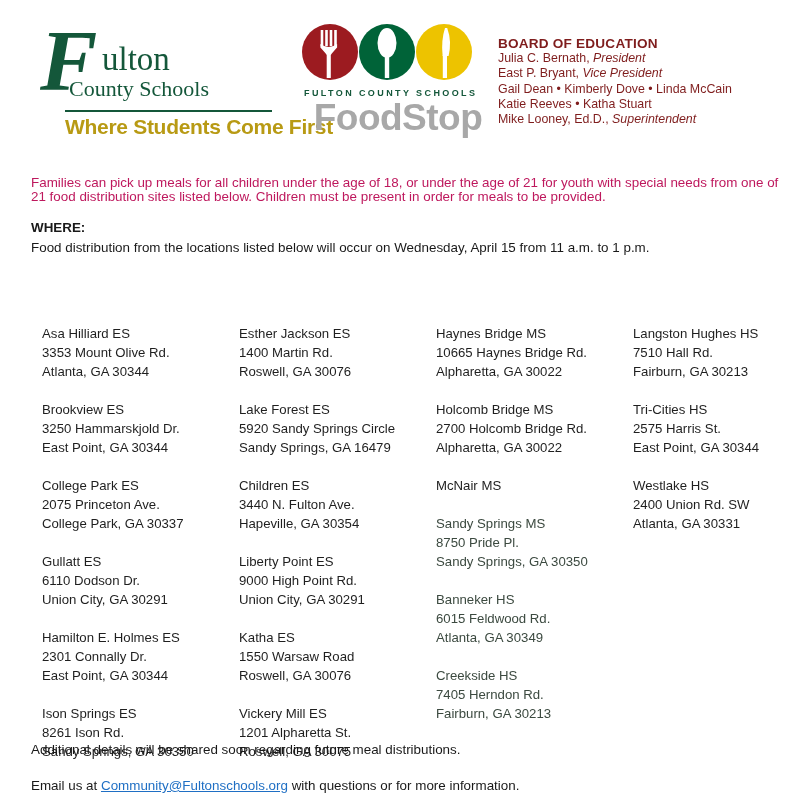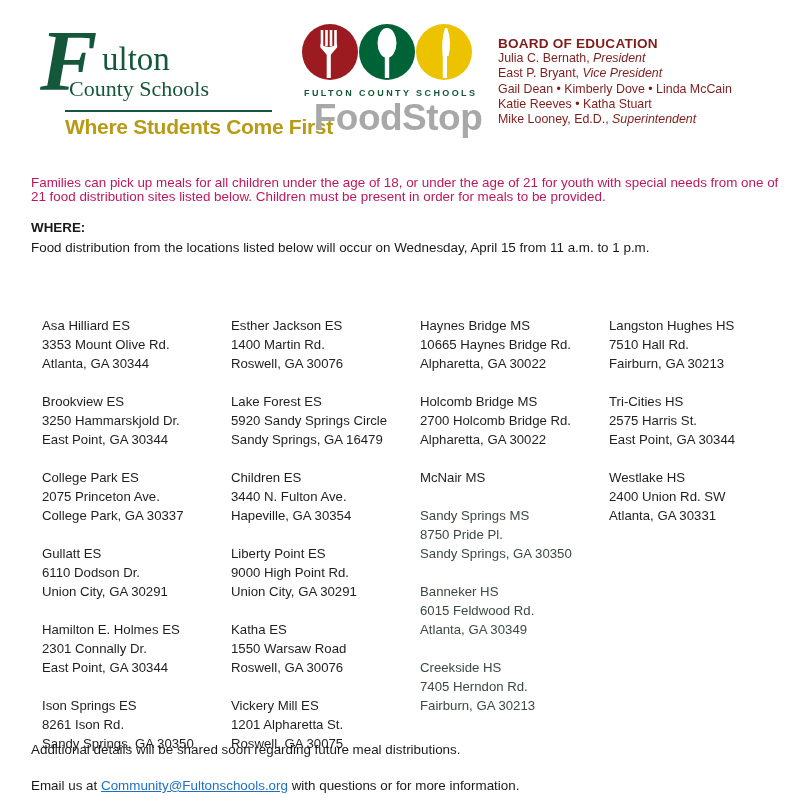--- a/index.html
+++ b/index.html
@@ -174,24 +174,24 @@
     width: 740px;
     font-size: 13.4px;
     line-height: 19px;
     color: #191919;
   }
 
   
   .sites {
     position: absolute;
     left: 42px;
-    top: 316px;
+    top: 324px;
     width: 740px;
     display: flex;
-    gap: 0px;
+    gap: 8px;
   }
   .site-col {
     width: 189px;
     flex: 0 0 189px;
   }
   .site-col.col4 { width: 180px; flex: 0 0 180px; }
   .site-entry {
     margin-bottom: 19px;
     font-size: 13.2px;
     line-height: 19px;

